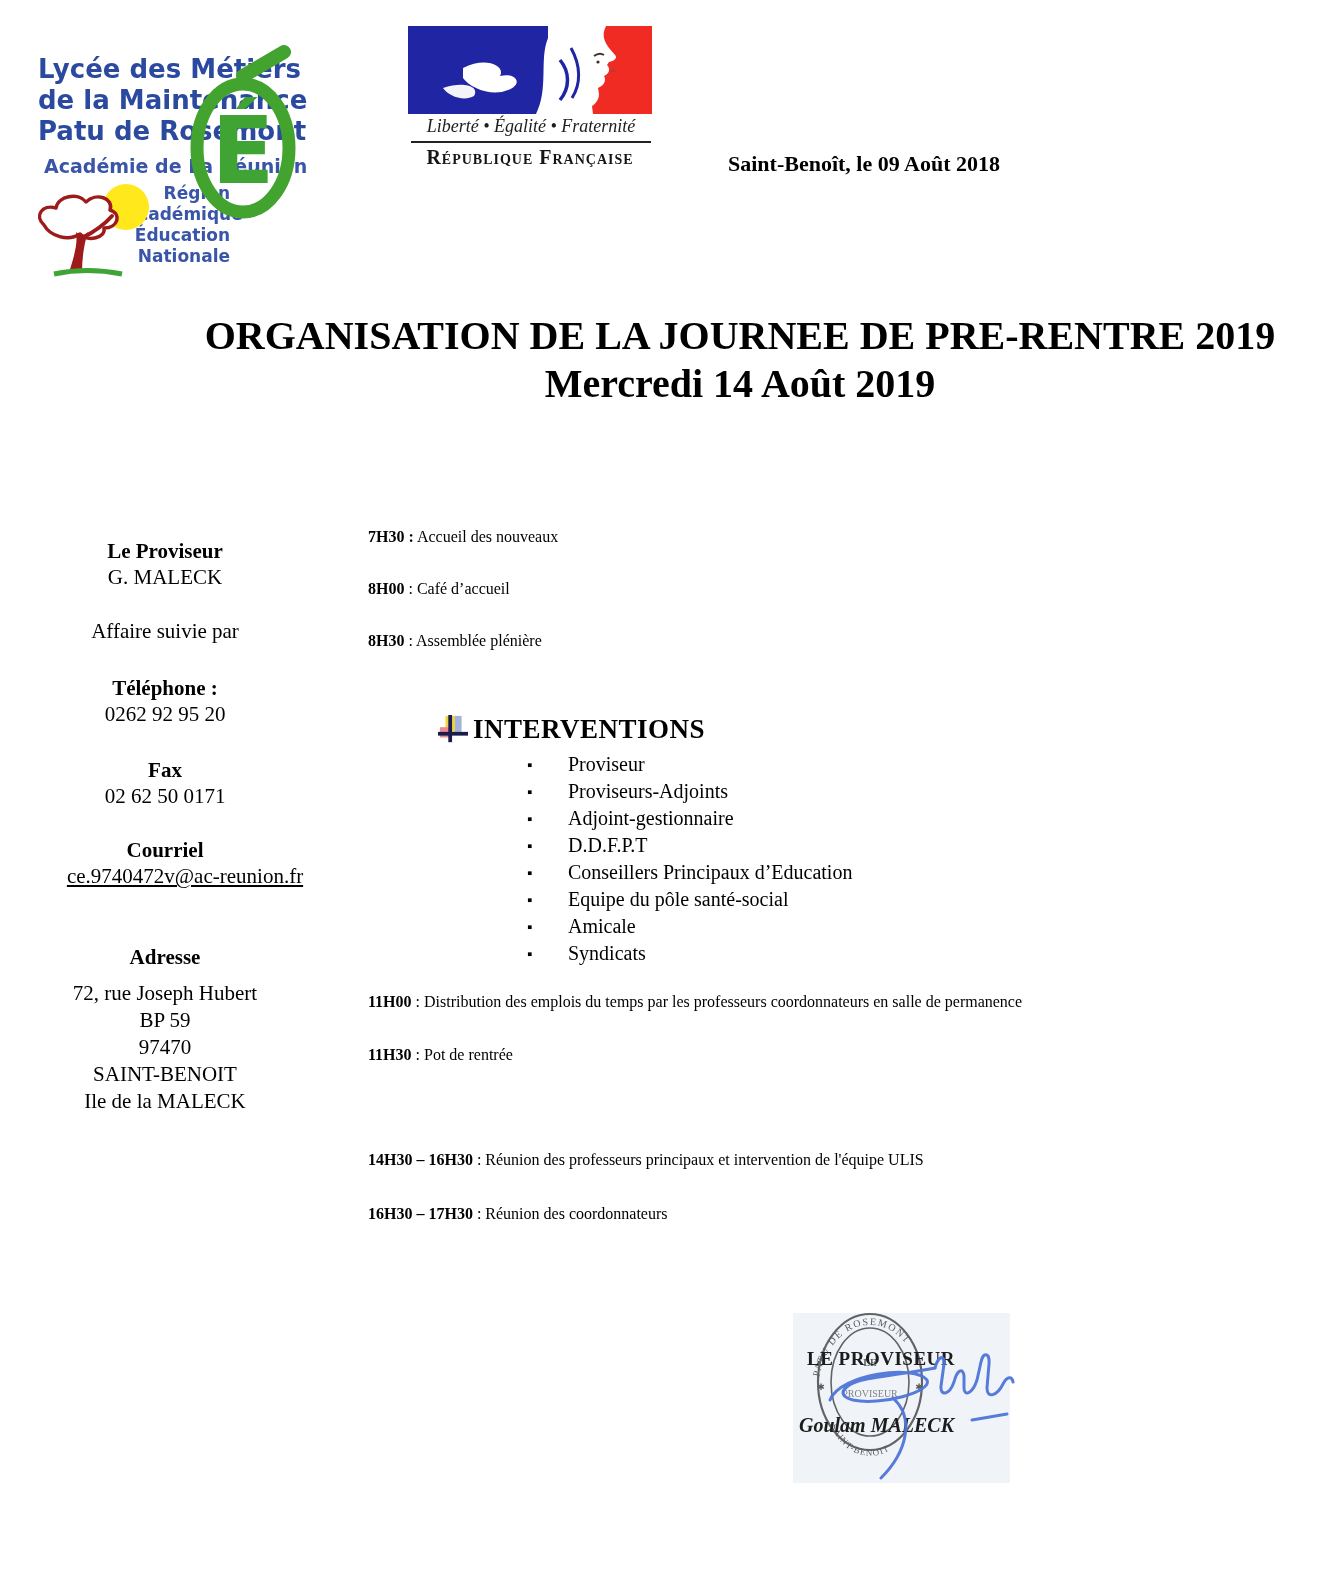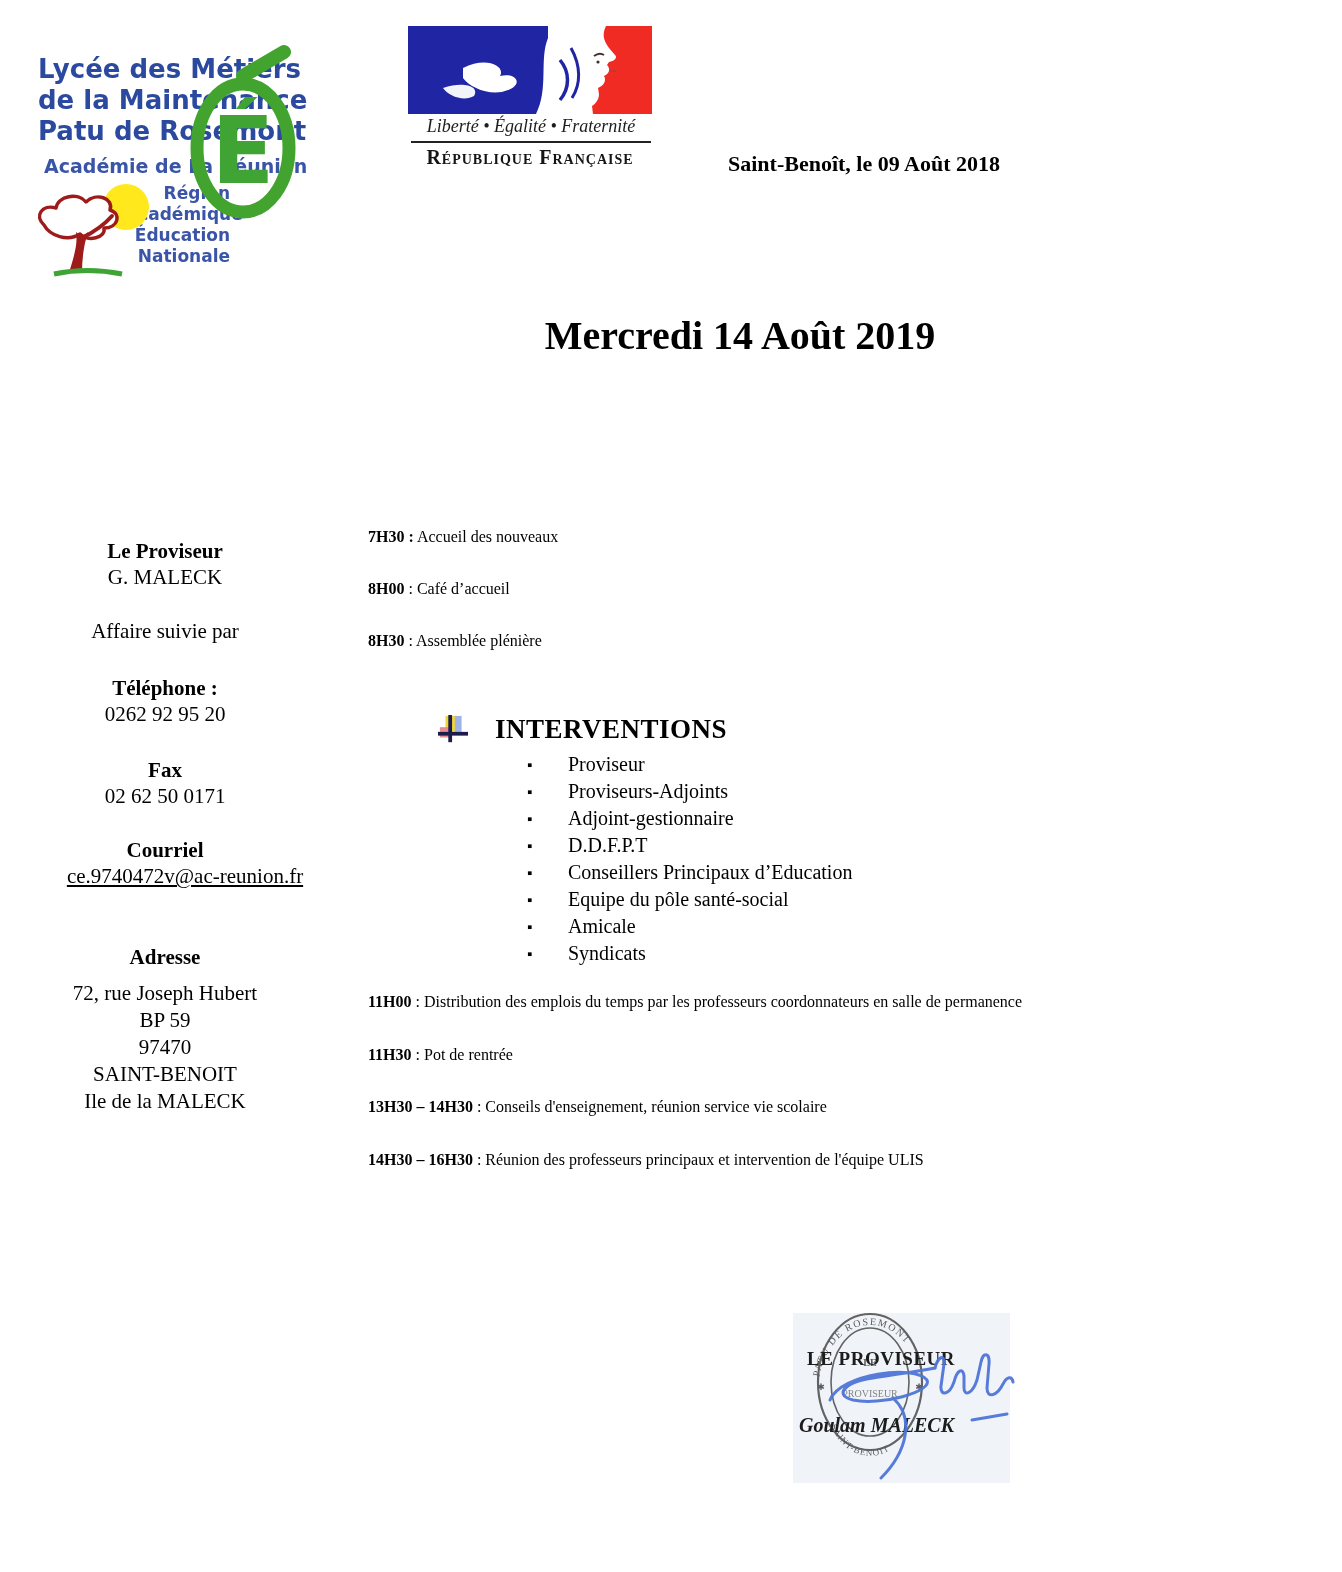--- a/index.html
+++ b/index.html
@@ -27,21 +27,21 @@
     letter-spacing:1px; color:#151515;}
   .dateline{left:728px; top:151px; font-size:22px; font-weight:bold;}
   
   .title{left:140px; top:312px; width:1200px; text-align:center;
     font-size:40px; font-weight:bold; line-height:48px;}
   
   .sb{left:10px; width:310px; text-align:center; font-size:21px;}
   .sb a{color:#000000; text-decoration:underline; cursor:pointer;margin-left:40px;}
   
   .sched{left:368px; font-size:16px; white-space:nowrap;font-family:Liberation Serif, serif;}
-  .int-head{left:437px; top:714px; display:flex; align-items:center; gap:26px;}
+  .int-head{left:437px; top:714px; display:flex; align-items:center; gap:4px;}
   .int-head .t{font-size:27px; font-weight:bold; letter-spacing:0.5px;}
   .intitem{left:527px; font-size:20px; white-space:nowrap;}
   .intitem .sq{display:inline-block; width:41px; font-size:15px; vertical-align:1px;}
   
   .sig-bg{left:793px; top:1313px; width:217px; height:170px; background:#f0f4f9;}
   .sig-role{left:807px; top:1348px; font-size:19px; font-weight:bold; letter-spacing:0.5px; color:#1c1c1c;}
   .sig-name{left:799px; top:1414px; font-size:20px; font-weight:bold; color:#1c1c1c;font-style:italic;}
 </style>
 </head>
 <body>
@@ -87,20 +87,21 @@
     <circle cx="190" cy="36" r="1.6" fill="#44302a"></circle>
     <path d="M202,45 L208,45" stroke="#c0392b" stroke-width="2" fill="none"></path>
   </svg>
   <div class="abs motto">Liberté • Égalité • Fraternité</div>
   <div class="abs rf-line"></div>
   <div class="abs rf-name">République Française</div>
 
   <div class="abs dateline">Saint-Benoît, le 09 Août 2018</div>
 
   <div class="abs title">
+    <div>ORGANISATION DE LA JOURNEE DE PRE-RENTRE 2019</div>
     <div>Mercredi 14 Août 2019</div>
   </div>
 
   <div class="abs sb b" style="top:539px;">Le Proviseur</div>
   <div class="abs sb" style="top:565px;">G. MALECK</div>
   <div class="abs sb" style="top:619px;">Affaire suivie par</div>
   <div class="abs sb b" style="top:676px;">Téléphone :</div>
   <div class="abs sb" style="top:702px;">0262 92 95 20</div>
   <div class="abs sb b" style="top:758px;">Fax</div>
   <div class="abs sb" style="top:784px;">02 62 50 0171</div>
@@ -143,25 +144,25 @@
   <div class="abs intitem" style="top:888px;"><span class="sq">▪</span><span>Equipe du pôle santé-social</span></div>
   <div class="abs intitem" style="top:915px;"><span class="sq">▪</span><span>Amicale</span></div>
   <div class="abs intitem" style="top:942px;"><span class="sq">▪</span><span>Syndicats</span></div>
 
   <div class="abs sched" style="top:993px;">
     <b>11H00</b><span> : </span><span>Distribution des emplois du temps par les professeurs coordonnateurs en salle de permanence</span>
   </div>
   <div class="abs sched" style="top:1046px;">
     <b>11H30</b><span> : </span><span>Pot de rentrée</span>
   </div>
-  <div class="abs sched" style="top:1098px;">
-    <b>13H30 – 14H30</b><span> : </span><span>Conseils d'enseignement, réunion service vie scolaire</span>
-  </div>
   <div class="abs sched" style="top:1151px;">
     <b>14H30 – 16H30</b><span> : </span><span>Réunion des professeurs principaux et intervention de l'équipe ULIS</span>
+  </div>
+  <div class="abs sched" style="top:1205px;">
+    <b>16H30 – 17H30</b><span> : </span><span>Réunion des coordonnateurs</span>
   </div>
 
   <div class="abs sig-bg"></div>
 
   <svg class="abs" style="left:785px; top:1300px;" width="300" height="200" viewBox="0 0 300 200" opacity="0.85">
     <defs>
       <path id="arcTop" d="M33,92 A52,67 0 1 1 137,92"></path>
       <path id="arcBot" d="M41,110 A45,58 0 0 0 129,110"></path>
     </defs>
     <ellipse cx="85" cy="82" rx="52" ry="68" fill="none" stroke="#4a4a4a" stroke-width="2.2"></ellipse>

